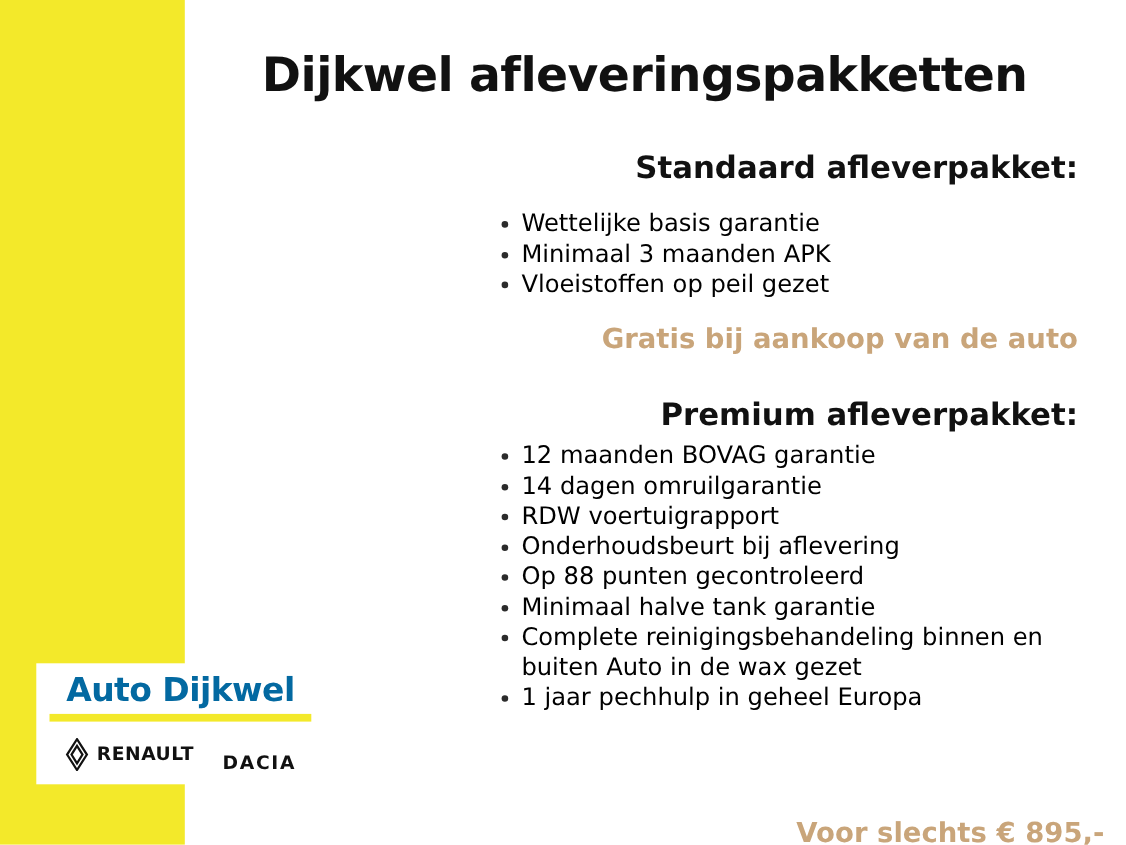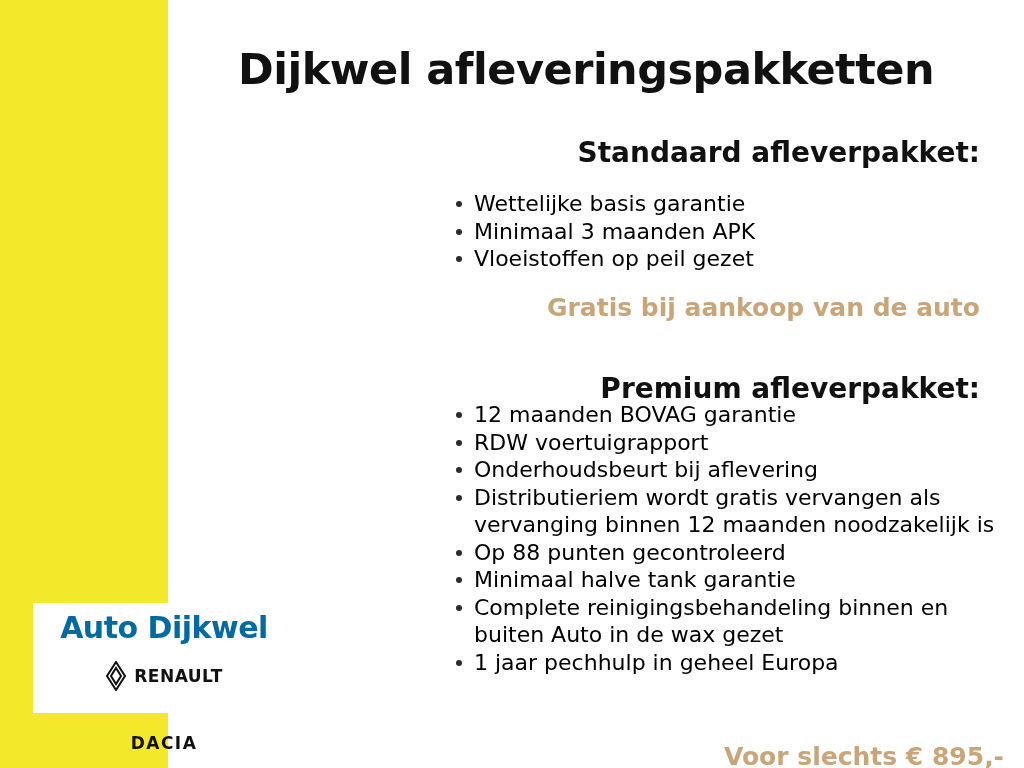--- a/index.html
+++ b/index.html
@@ -48,21 +48,21 @@
   .section-title {
     position: absolute;
     right: 44px;
     font-size: 28px;
     font-weight: bold;
     color: #111111;
     text-align: right;
     white-space: nowrap;
   }
   .title-standard { top: 136px; }
-  .title-premium { top: 372px; }
+  .title-premium { top: 360px; }
 
   ul.bullets {
     position: absolute;
     margin: 0;
     padding: 0 0 0 26px;
     list-style: none;
     color: #2b2b2b;
   }
   ul.bullets li {
     position: relative;
@@ -129,21 +129,20 @@
     width: 238px;
     height: 7px;
     background: #f3e92a;
     margin-top: 5px;
   }
   .logo-brands {
     display: flex;
     align-items: center;
     gap: 26px;
     margin-top: 12px;
-    flex-direction: column;
   }
   .renault-group {
     display: flex;
     align-items: center;
     gap: 7px;
   }
   .renault-diamond {
     width: 22px;
     height: 30px;
     position: relative;
@@ -181,23 +180,23 @@
       <li>Minimaal 3 maanden APK</li>
       <li>Vloeistoffen op peil gezet</li>
     </ul>
 
     <div class="tagline tagline-free">Gratis bij aankoop van de auto</div>
 
     <div class="section-title title-premium">Premium afleverpakket:</div>
 
     <ul class="bullets list-premium">
       <li>12 maanden BOVAG garantie</li>
+      <li>14 dagen omruilgarantie</li>
       <li>RDW voertuigrapport</li>
       <li>Onderhoudsbeurt bij aflevering</li>
-      <li class="wrapped">Distributieriem wordt gratis vervangen als vervanging binnen 12 maanden noodzakelijk is</li>
       <li>Op 88 punten gecontroleerd</li>
       <li>Minimaal halve tank garantie</li>
       <li class="wrapped">Complete reinigingsbehandeling binnen en buiten Auto in de wax gezet</li>
       <li>1 jaar pechhulp in geheel Europa</li>
     </ul>
 
     <div class="tagline tagline-price">Voor slechts € 895,-</div>
 
   </div>
 

